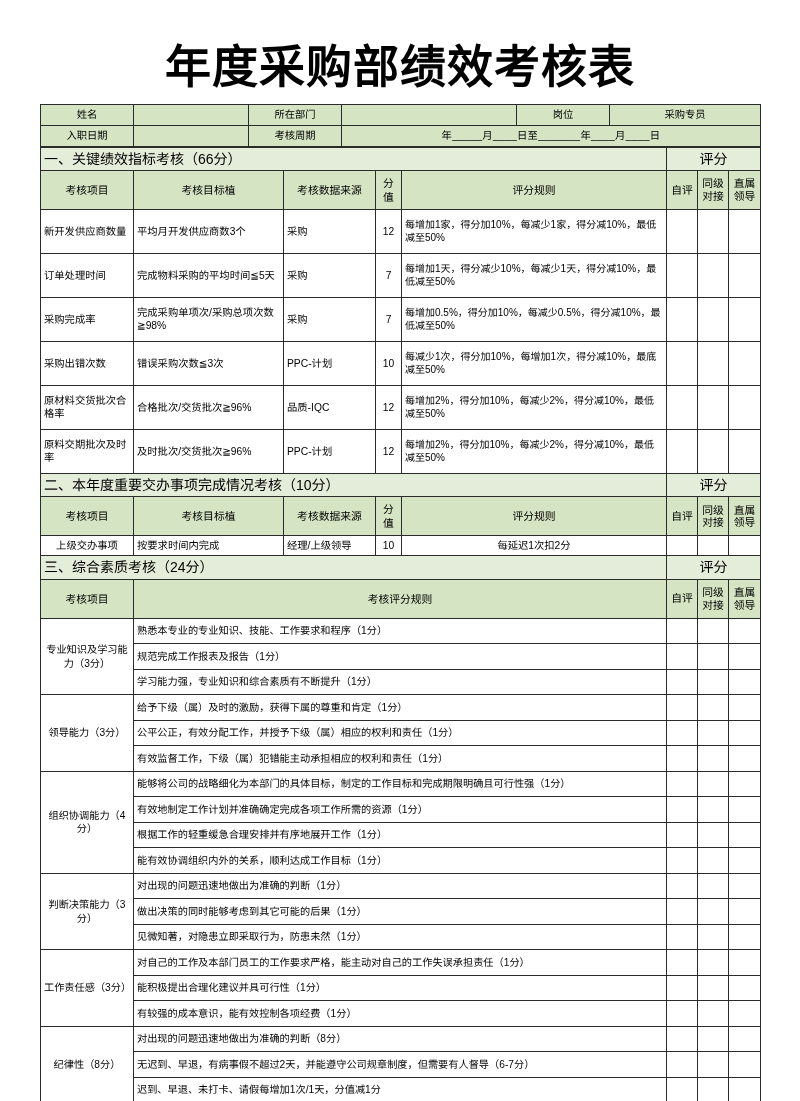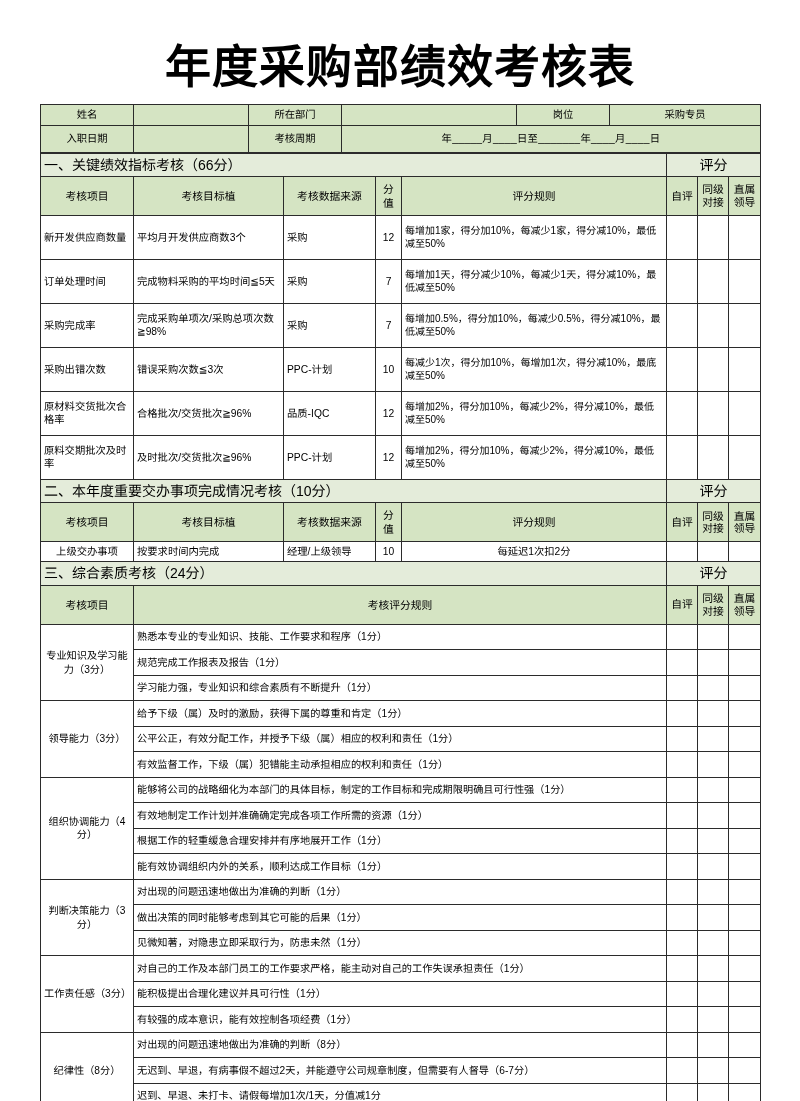--- a/index.html
+++ b/index.html
@@ -81,21 +81,21 @@
     </colgroup>
     <tbody>
       <tr style="height:21px">
         <td class="green ctr">姓名</td>
         <td class="green ctr"></td>
         <td class="green ctr">所在部门</td>
         <td class="green ctr"></td>
         <td class="green ctr">岗位</td>
         <td class="green ctr">采购专员</td>
       </tr>
-      <tr style="height:27px">
+      <tr style="height:21px">
         <td class="green ctr">入职日期</td>
         <td class="green ctr"></td>
         <td class="green ctr">考核周期</td>
         <td class="green ctr period-cell" colspan="3">年_____月____日至_______年____月____日</td>
       </tr>
     </tbody>
   </table>
 
   <table class="form">
     <colgroup>

